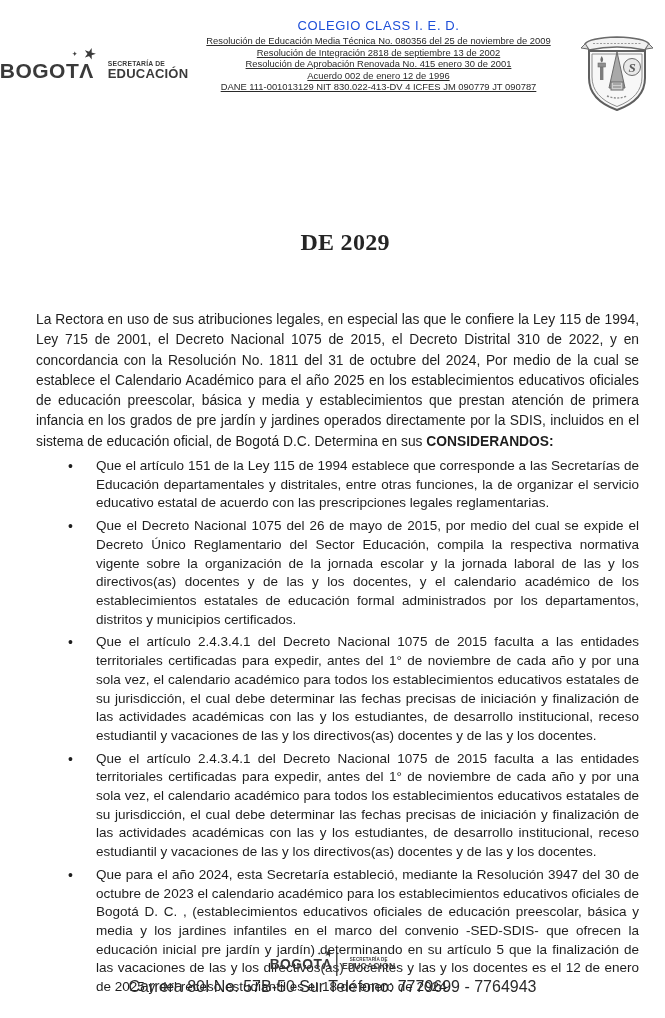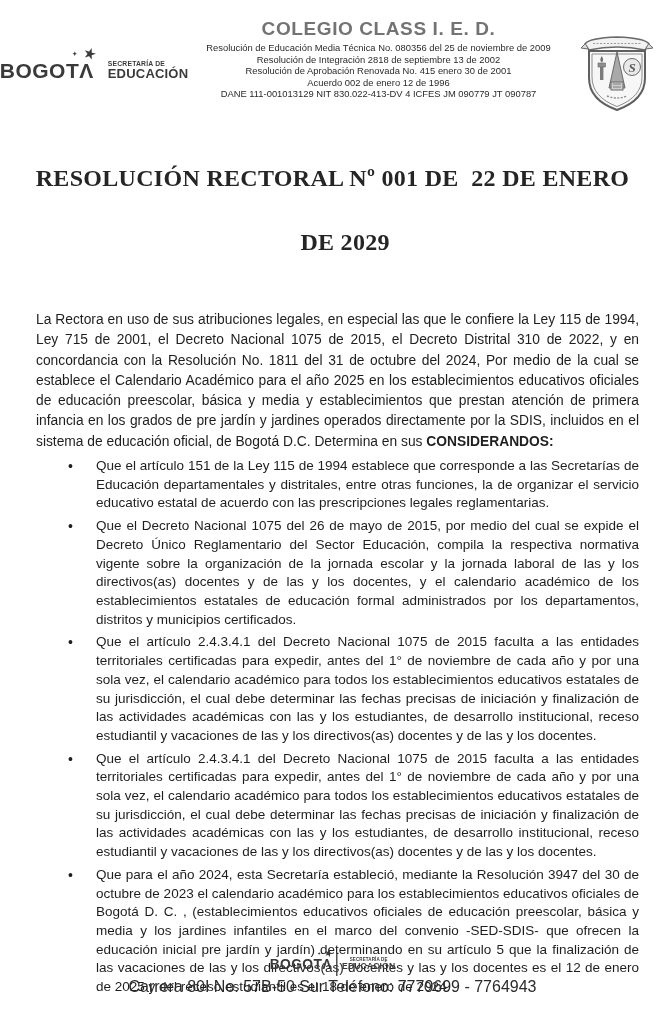--- a/index.html
+++ b/index.html
@@ -35,23 +35,23 @@
     position:absolute;top:-9px;right:16px;font-size:6px;
   }
   .logo-divider{width:1.5px;height:36px;background:#3a3a3a;margin:0 7px;}
   .dept{display:flex;flex-direction:column;justify-content:center;line-height:1.05;}
   .dept .l1{font-size:6.8px;font-weight:bold;letter-spacing:.2px;}
   .dept .l2{font-size:13px;font-weight:bold;letter-spacing:.2px;}
 
   .head-center{flex:1;text-align:center;margin-top:2px;}
   .head-center h1{
     margin:0 0 2px 0;
-    font-size:19px;font-weight:bold;letter-spacing:.6px;color:#737373;
-  }
-  .head-center p{margin:0;font-size:9.4px;line-height:11.6px;color:#2a2a2a;}
+    font-size:13px;font-weight:normal;letter-spacing:.6px;color:#1d4ed8;
+  }
+  .head-center p{margin:0;font-size:9.4px;line-height:11.6px;color:#2a2a2a;text-decoration:underline;}
 
   .crest{width:76px;margin:14px 4px 0 2px;flex:none;}
 
   
   .doc-title{
     margin:44px 30px 0 30px;
     text-align:center;
     font-family:"Liberation Serif",serif;
     font-weight:bold;
     font-size:24px;
@@ -158,21 +158,21 @@
         <path d="M22.7 26 Q20 30 22.7 32.5 Q25.6 30 22.7 26 Z" fill="#6f6f6f"></path>
 
         <circle cx="53" cy="37" r="8.5" fill="#e9e9e9" stroke="#6a6a6a" stroke-width="1"></circle>
         <text x="53" y="42" font-size="13" font-family="Liberation Serif, serif" font-style="italic" font-weight="bold" fill="#5a5a5a" text-anchor="middle">S</text>
 
         <path d="M28 66 Q38 70 48 66" fill="none" stroke="#8d8d8d" stroke-width="1.4" stroke-dasharray="2 1.5"></path>
       </svg>
     </div>
   </div>
 
-  <div class="doc-title"><span>RESOLUCIÓN RECTORAL Nº 001 DE  22 DE ENERO</span><br>
+  <div class="doc-title"><br>
     <span>DE 2029</span>
   </div>
 
   <p class="intro"><span class="it">La Rectora en uso de sus atribuciones legales, en especial las que le confiere la Ley 115 de 1994, Ley 715 de 2001, el Decreto Nacional 1075 de 2015, el Decreto Distrital 310 de 2022,</span><span> y en concordancia con la Resolución No. 1811 del 31 de octubre del 2024, Por medio de la cual se establece el Calendario Académico para el año 2025 en los establecimientos educativos oficiales de educación preescolar, básica y media y establecimientos que prestan atención de primera infancia en los grados de pre jardín y jardines operados directamente por la SDIS, incluidos en el sistema de educación oficial, de Bogotá D.C.  Determina en sus </span><span class="b">CONSIDERANDOS:</span></p>
 
   <ul class="considerations">
     <li><span class="bullet">•</span><span>Que el artículo 151 de la Ley 115 de 1994 establece que corresponde a las Secretarías de Educación departamentales y distritales, entre otras funciones, la de organizar el servicio educativo estatal de acuerdo con las prescripciones legales reglamentarias.</span></li>
     <li><span class="bullet">•</span><span>Que el Decreto Nacional 1075 del 26 de mayo de 2015, por medio del cual se expide el Decreto Único Reglamentario del Sector Educación, compila la respectiva normativa vigente sobre la organización de la jornada escolar y la jornada laboral de las y los directivos(as) docentes y de las y los docentes, y el calendario académico de los establecimientos estatales de educación formal administrados por los departamentos, distritos y municipios certificados.</span></li>
     <li><span class="bullet">•</span><span>Que el artículo 2.4.3.4.1 del Decreto Nacional 1075 de 2015 faculta a las entidades territoriales certificadas para expedir, antes del 1° de noviembre de cada año y por una sola vez, el calendario académico para todos los establecimientos educativos estatales de su jurisdicción, el cual debe determinar las fechas precisas de iniciación y finalización de las actividades académicas con las y los estudiantes, de desarrollo institucional, receso estudiantil y vacaciones de las y los directivos(as) docentes y de las y los docentes.</span></li>
     <li><span class="bullet">•</span><span>Que el artículo 2.4.3.4.1 del Decreto Nacional 1075 de 2015 faculta a las entidades territoriales certificadas para expedir, antes del 1° de noviembre de cada año y por una sola vez, el calendario académico para todos los establecimientos educativos estatales de su jurisdicción, el cual debe determinar las fechas precisas de iniciación y finalización de las actividades académicas con las y los estudiantes, de desarrollo institucional, receso estudiantil y vacaciones de las y los directivos(as) docentes y de las y los docentes.</span></li>

